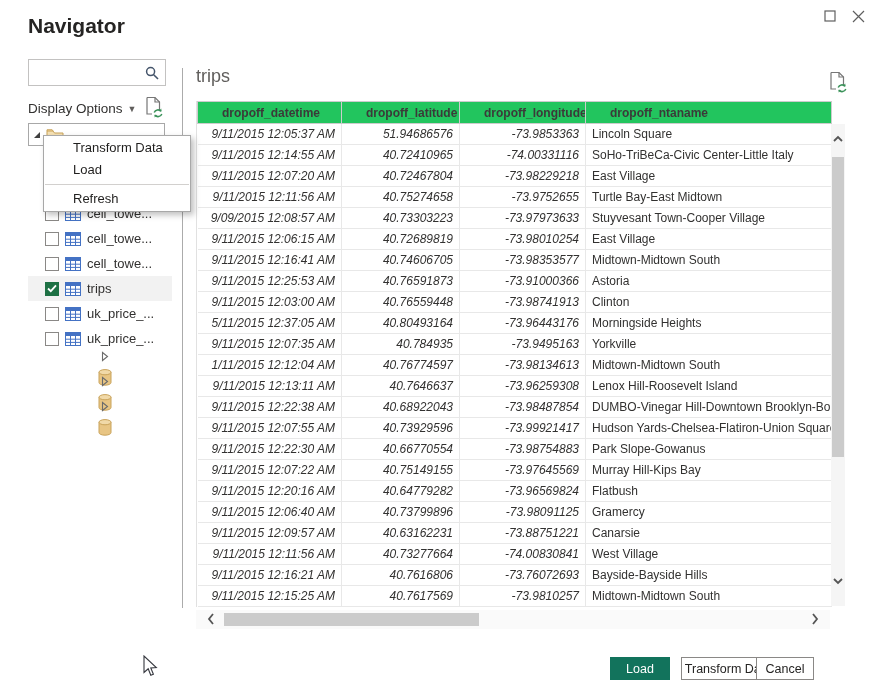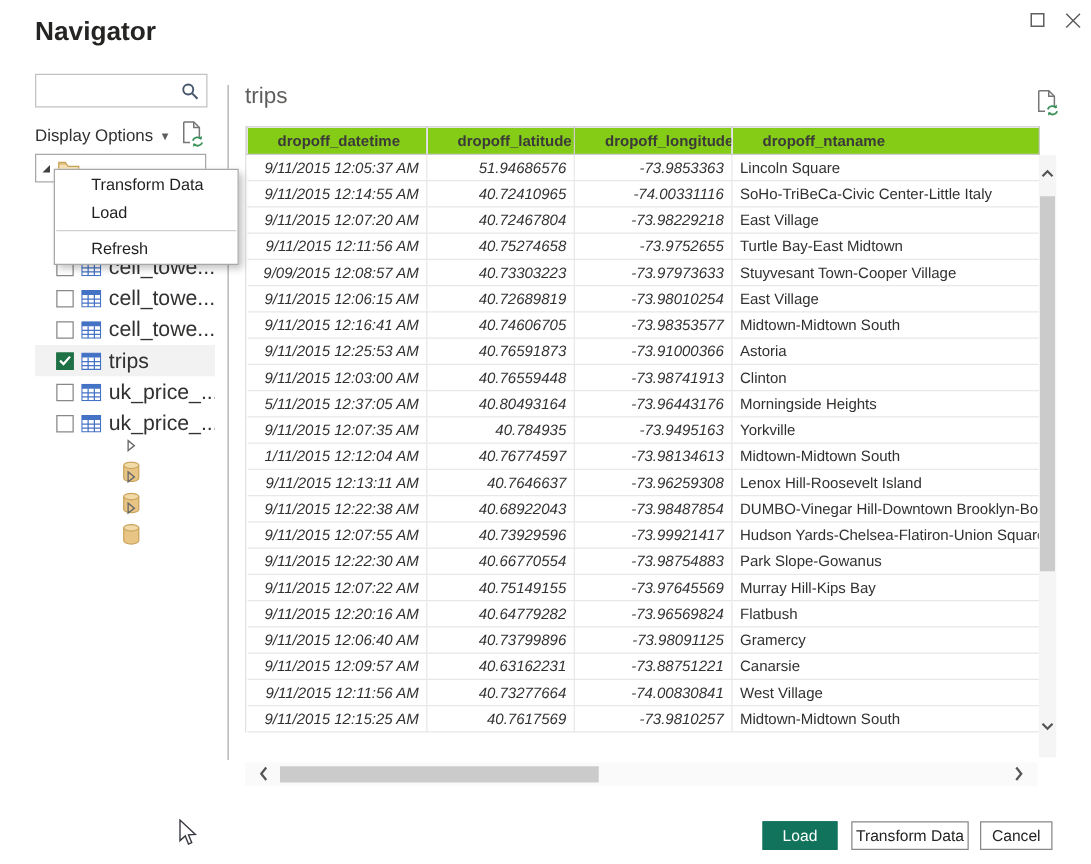--- a/index.html
+++ b/index.html
@@ -24,21 +24,21 @@
   .display-options { left: 28px; top: 98px; height: 20px; display: flex; align-items: center; gap: 5px;
     font-size: 13.5px; color: #323130; }
   .caret { font-size: 9px; color: #605e5c; position: relative; top: 1px; }
   .refresh-doc { left: 145px; top: 96px; }
   .refresh-doc2 { left: 829px; top: 71px; }
 
   .root-node { left: 28px; top: 123px; width: 137px; height: 23px; border: 1px solid #a8a8a8;
     display: flex; align-items: center; padding-left: 4px; gap: 5px; background: #fff; }
 
   .tree { left: 28px; top: 201px; width: 144px; }
-  .tree-row { height: 25px; display: flex; align-items: center; gap: 6px; font-size: 17px; color: #323130; cursor: default; }
+  .tree-row { height: 25px; display: flex; align-items: center; gap: 6px; font-size: 13px; color: #323130; cursor: default; }
   .tree-row.table { padding-left: 17px; }
   .tree-row.database { padding-left: 10px; gap: 7px; flex-direction: column; }
   .tree-row.selected { background: #f2f2f2; }
   .checkbox { width: 14px; height: 14px; border: 1px solid #8a8886; background: #fff; flex: 0 0 auto;
     display: flex; align-items: center; justify-content: center; }
   .checkbox.checked { background: #1e7145; border-color: #1e7145; }
   .tree-label { white-space: nowrap; overflow: hidden; }
   .tree-icon { display: flex; flex: 0 0 auto; }
 
   .v-divider { left: 182px; top: 68px; width: 1px; height: 540px; background: #ababab; }
@@ -50,21 +50,21 @@
   .menu-sep { height: 1px; background: #d2d0ce; margin: 3px 1px; }
 
   
   .preview-title { left: 196px; top: 66px; font-size: 18px; color: #605e5c; }
   .grid { left: 196px; top: 101px; width: 634px; border-left: 1px solid #e1e1e1; }
   table.preview { border-collapse: collapse; table-layout: fixed; width: 634px; }
   table.preview col:nth-child(1) { width: 144px; }
   table.preview col:nth-child(2) { width: 118px; }
   table.preview col:nth-child(3) { width: 126px; }
   table.preview col:nth-child(4) { width: 246px; }
-  table.preview th { background: #84cc16; border: 1px solid #cccccc; border-left: 0;
+  table.preview th { background: #22c55e; border: 1px solid #cccccc; border-left: 0;
     font-size: 12px; font-weight: 700; color: #3b3a39; text-align: left; height: 22px; padding: 0 24px;
     white-space: nowrap; overflow: hidden; }
   table.preview th:first-child { border-left: 1px solid #cccccc; }
   table.preview td { height: 21px; border-bottom: 1px solid #e8e8e8; border-right: 1px solid #e8e8e8;
     font-size: 12px; color: #323130; padding: 0 6px; white-space: nowrap; overflow: hidden; }
   table.preview td:nth-child(-n+3) { font-style: italic; text-align: right; }
   table.preview td:nth-child(4) { border-right: 0; }
 
   
   .v-scroll { left: 831px; top: 124px; width: 14px; height: 482px; background: #f5f5f5; }
@@ -75,21 +75,21 @@
   .h-scroll .arrow-left { position: absolute; left: 10px; top: 2px; }
   .h-scroll .thumb { position: absolute; left: 28px; top: 3px; width: 255px; height: 13px; background: #cbcbcb; }
   .h-scroll .arrow-right { position: absolute; right: 10px; top: 2px; }
 
   
   .btn { position: absolute; top: 657px; height: 23px; display: flex; align-items: center; justify-content: center;
     font-size: 12.5px; cursor: default; }
   .btn-primary { left: 610px; width: 60px; background: #12735c; color: #ffffff; border: 1px solid #12735c; }
   .btn-secondary { background: #ffffff; color: #252423; border: 1px solid #8a8886; }
   .btn-transform { left: 681px; width: 94px; }
-  .btn-cancel { left: 784px; width: 58px; }
+  .btn-cancel { left: 756px; width: 58px; }
 
   .cursor { left: 142px; top: 655px; z-index: 60; }
 </style>
 </head>
 <body>
 
 <div class="abs dlg-title">Navigator</div>
 <div class="abs win-btn win-max">
   <svg width="12" height="12" viewBox="0 0 12 12">
       <rect x="1" y="1" width="10" height="10" fill="none" stroke="#5f5f5f" stroke-width="1.2"></rect>
@@ -428,20 +428,26 @@
           <td>-73.88751221</td>
           <td>Canarsie</td>
         </tr>
         <tr>
           <td>9/11/2015 12:11:56 AM</td>
           <td>40.73277664</td>
           <td>-74.00830841</td>
           <td>West Village</td>
         </tr>
         <tr>
+          <td>9/11/2015 12:16:21 AM</td>
+          <td>40.7616806</td>
+          <td>-73.76072693</td>
+          <td>Bayside-Bayside Hills</td>
+        </tr>
+        <tr>
           <td>9/11/2015 12:15:25 AM</td>
           <td>40.7617569</td>
           <td>-73.9810257</td>
           <td>Midtown-Midtown South</td>
         </tr>
       </tbody>
   </table>
 </div>
 
 <div class="abs v-scroll">

